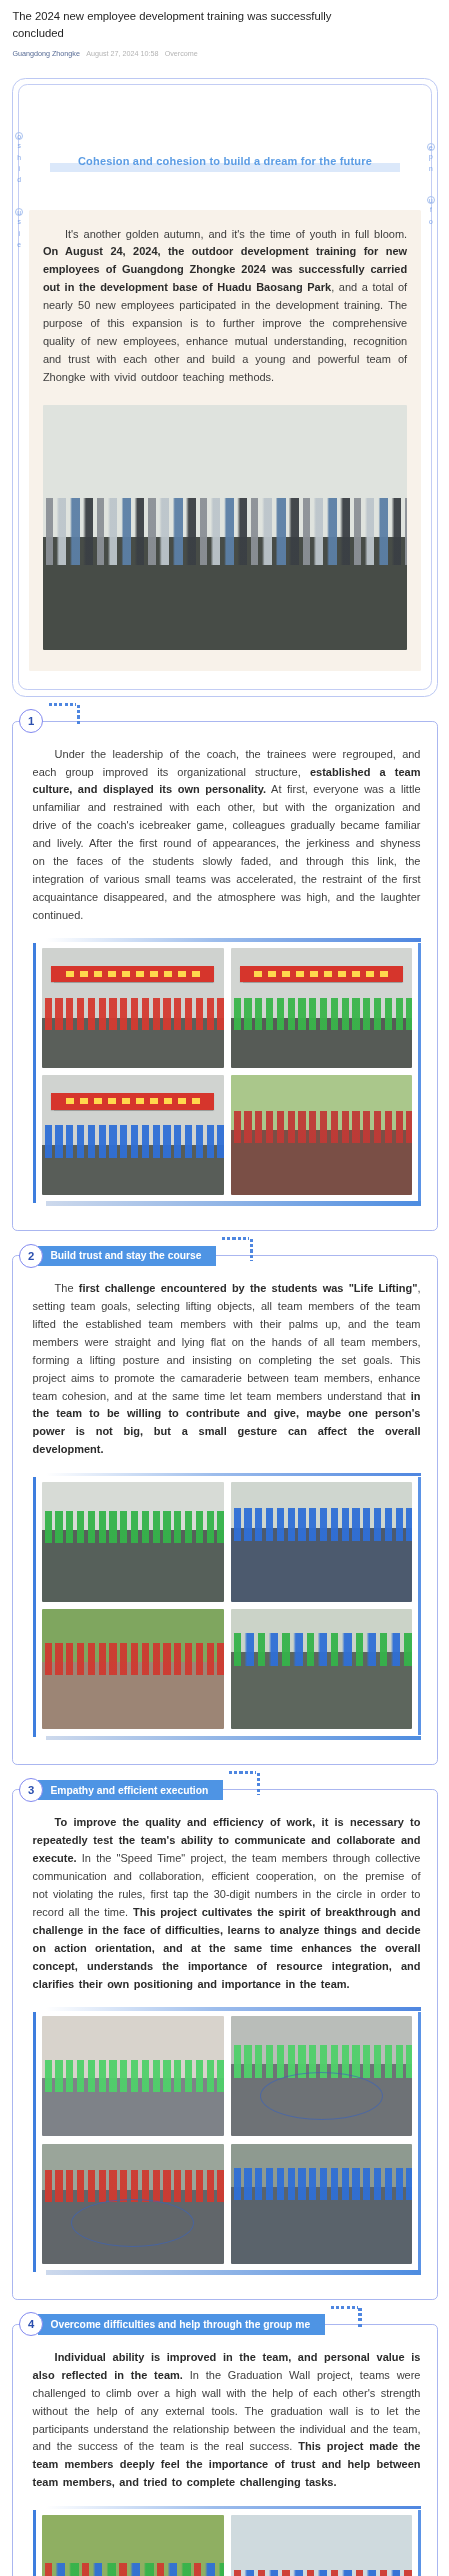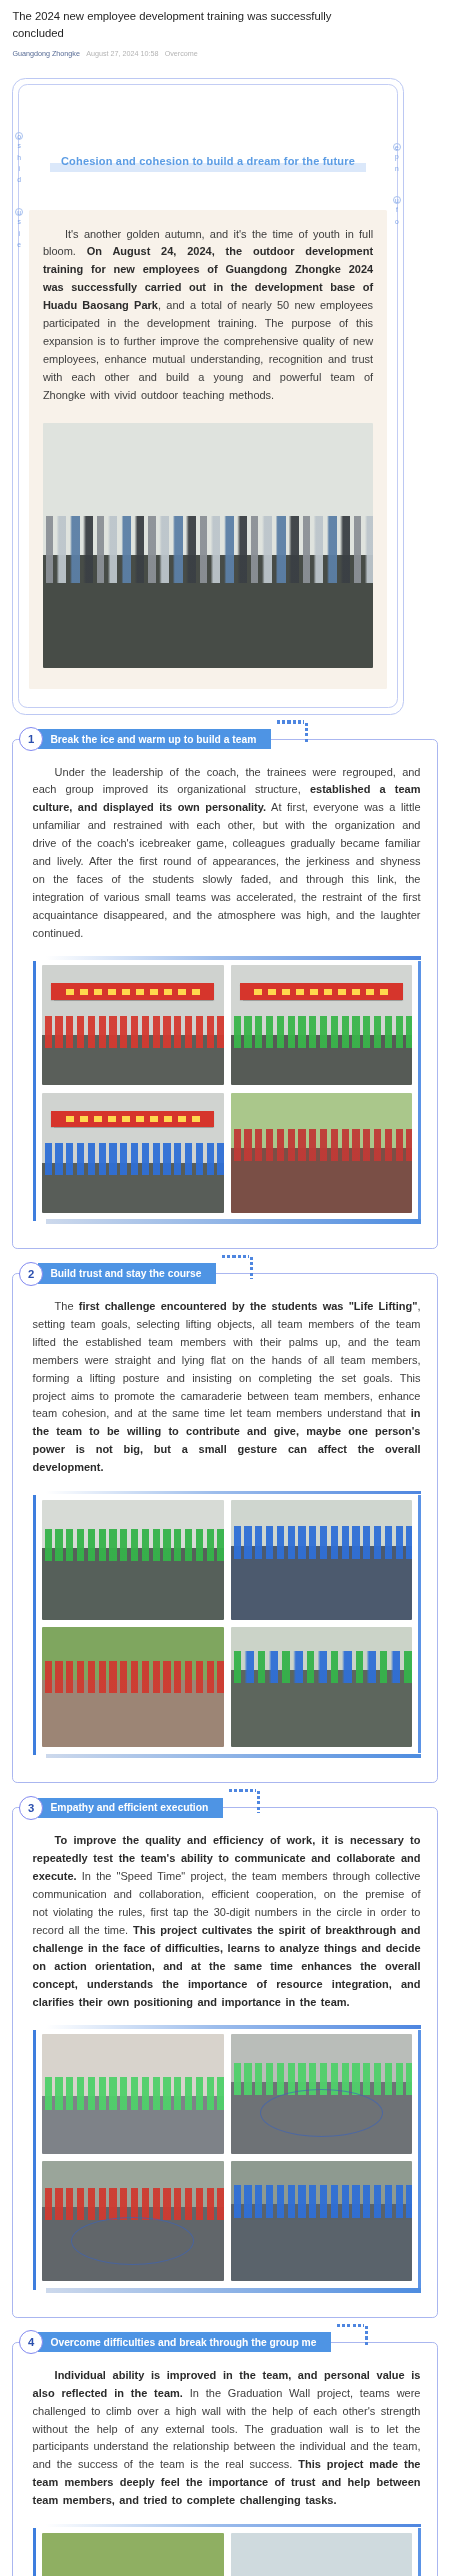--- a/index.html
+++ b/index.html
@@ -8,21 +8,21 @@
   .page { position:relative; width:450px; height:3524px; overflow:hidden; background:#fff; }
 
   
   .title { margin:8.2px 12.4px 0 12.4px; max-width:350px; font-size:11.3px; line-height:1.5;
            font-weight:400; color:#1f1f1f; }
   .byline { margin:7.2px 12.4px 0 12.4px; font-size:7.2px; display:flex; gap:6.2px; align-items:baseline; }
   .byline .author { color:#576b95; cursor:pointer; }
   .byline .meta { color:#b4b4b4; }
 
   
-  .dbox { border:0.5px solid #bcc8f3; border-radius:13.4px; padding:5.2px; width:392px; margin-left:12px; }
+  .dbox { border:0.5px solid #bcc8f3; border-radius:13.4px; padding:5.2px; width:426px; margin-left:12px; }
   .dbox-inner { border:0.5px solid #c3cdf4; border-radius:9.3px; padding:3.1px 10.3px 18.5px 10.3px; position:relative; }
   #intro-box { margin-top:19.6px; position:relative; }
 
   .side-letters { position:absolute; font-size:6.7px; color:#7ea3e8; line-height:11.3px; text-align:center; width:8.2px; }
   .side-letters span { display:block; }
   .side-letters span.ringed { border:0.5px solid #a9c2ef; border-radius:50%; width:8.2px; height:8.2px; line-height:7.7px; }
   .sl-left-top { left:-4.1px; top:47px; }
   .sl-left-bot { left:-4.1px; top:123px; }
   .sl-right-top { right:-4.1px; top:58px; }
   .sl-right-bot { right:-4.1px; top:111px; }
@@ -124,21 +124,20 @@
             </figure>
           </div>
       </div>
     </div>
   </div>
 
   <div id="sections">
       <section class="sect">
         <div class="badge">
           <div class="badge-circle">1</div>
-          <div class="badge-rect">Break the ice and warm up to build a team</div>
           <i class="dots-h"></i>
           <i class="dots-v"></i>
         </div>
         <p class="para"><span>Under the leadership of the coach, the trainees were regrouped, and each group improved its organizational structure, </span><span class="b">established a team culture, and displayed its own personality.</span><span> At first, everyone was a little unfamiliar and restrained with each other, but with the organization and drive of the coach's icebreaker game, colleagues gradually became familiar and lively. After the first round of appearances, the jerkiness and shyness on the faces of the students slowly faded, and through this link, the integration of various small teams was accelerated, the restraint of the first acquaintance disappeared, and the atmosphere was high, and the laughter continued.</span></p>
         <div class="media">
           <i class="bar-top"></i>
           <i class="bar-left"></i>
           <i class="bar-right"></i>
           <i class="bar-bottom"></i>
           <div class="pgrid">
@@ -222,21 +221,21 @@
             </figure>
             <figure class="photo grid-ph" aria-label="Blue-vest team huddling hands-in to plan" title="Blue-vest team huddling hands-in to plan" style="background: linear-gradient(rgb(142, 154, 144) 0%, rgb(142, 154, 144) 36%, rgb(90, 99, 107) 36%, rgb(90, 99, 107) 100%);">
               <div class="vests" style="top: 20%; background: repeating-linear-gradient(90deg, rgb(47, 111, 214) 2.6px, rgb(47, 111, 214) 9.8px, rgba(0, 0, 0, 0) 9.8px, rgba(0, 0, 0, 0) 13.4px);"></div>
             </figure>
           </div>
         </div>
       </section>
       <section class="sect">
         <div class="badge">
           <div class="badge-circle">4</div>
-          <div class="badge-rect">Overcome difficulties and break through the group me</div>
+          <div class="badge-rect">Overcome difficulties and help through the group me</div>
           <i class="dots-h"></i>
           <i class="dots-v"></i>
         </div>
         <p class="para"><span class="b">Individual ability is improved in the team, and personal value is also reflected in the team.</span><span> In the Graduation Wall project, teams were challenged to climb over a high wall with the help of each other's strength without the help of any external tools. The graduation wall is to let the participants understand the relationship between the individual and the team, and the success of the team is the real success. </span><span class="b">This project made the team members deeply feel the importance of trust and help between team members, and tried to complete challenging tasks.</span></p>
         <div class="media">
           <i class="bar-top"></i>
           <i class="bar-left"></i>
           <i class="bar-right"></i>
           <i class="bar-bottom"></i>
           <div class="pgrid">

